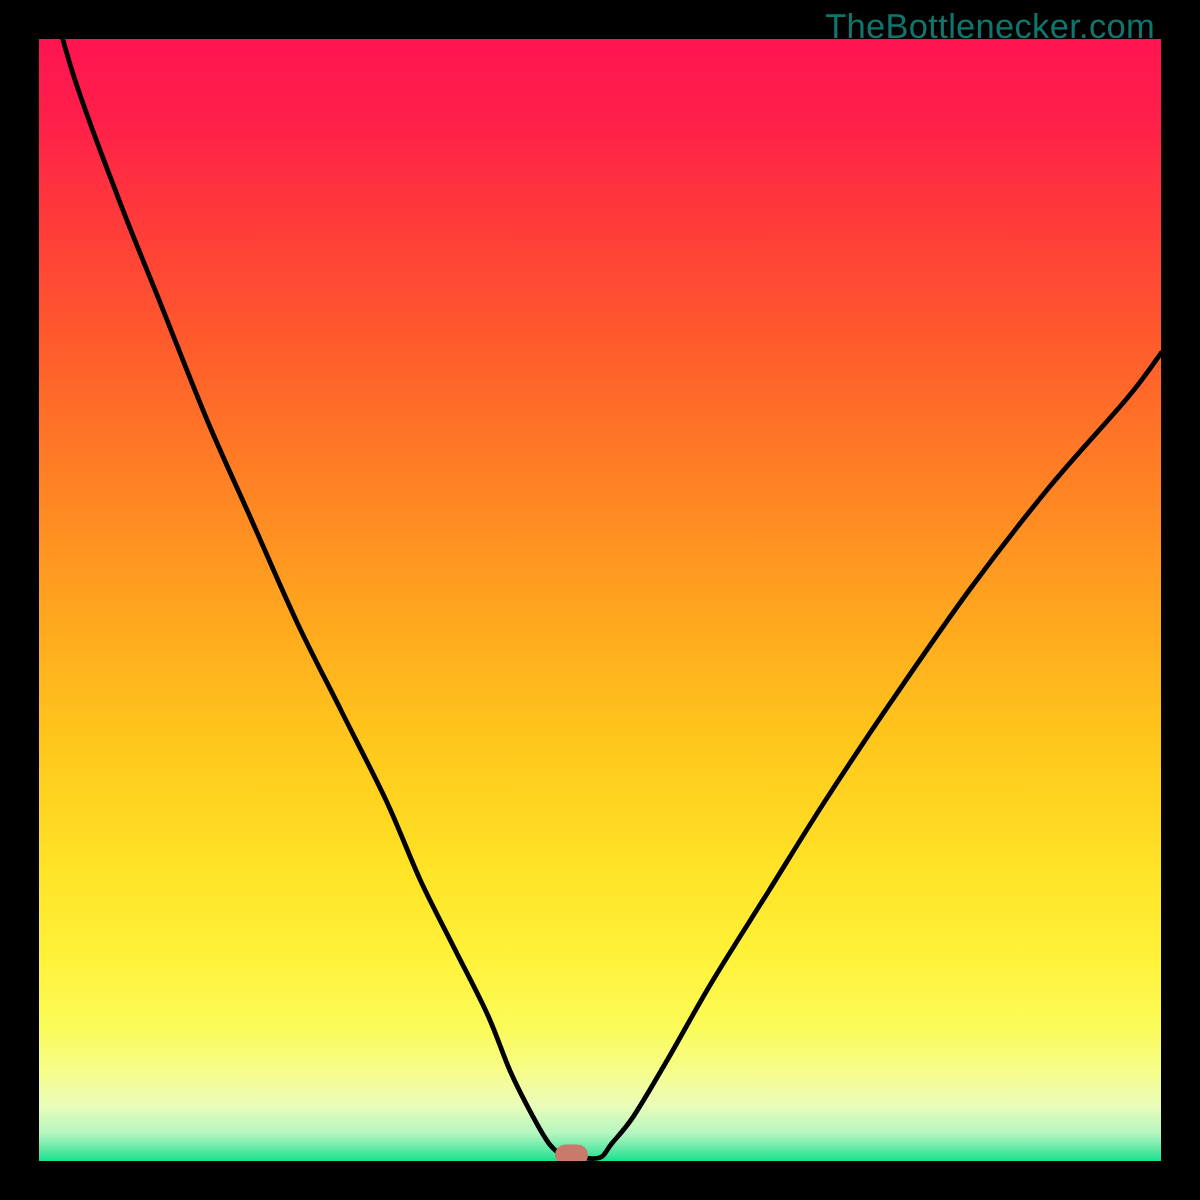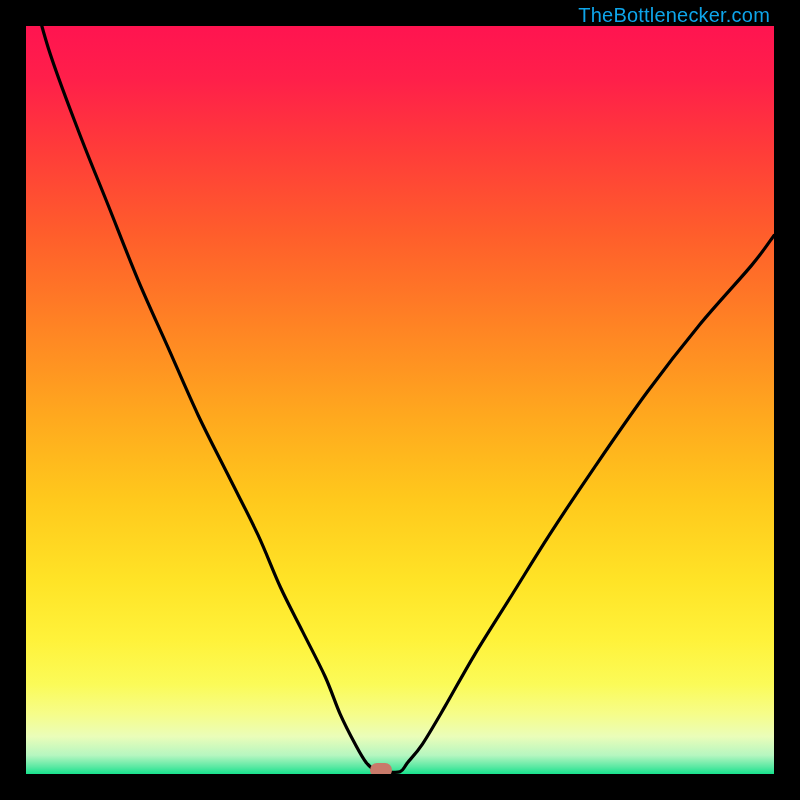--- a/index.html
+++ b/index.html
@@ -45,22 +45,22 @@
     position: absolute;
     width: 22px;
     height: 14px;
     border-radius: 7px;
     background: #c97a6a;
   }
   .watermark {
     position: absolute;
     top: 4px;
     right: 30px;
-    color: #0ea5e9;
-    font-size: 20px;
+    color: #0f766e;
+    font-size: 23px;
     letter-spacing: 0.2px;
     user-select: none;
   }
 </style>
 </head>
 <body>
 
 <div class="frame">
 
   <div class="watermark">TheBottlenecker.com</div>

